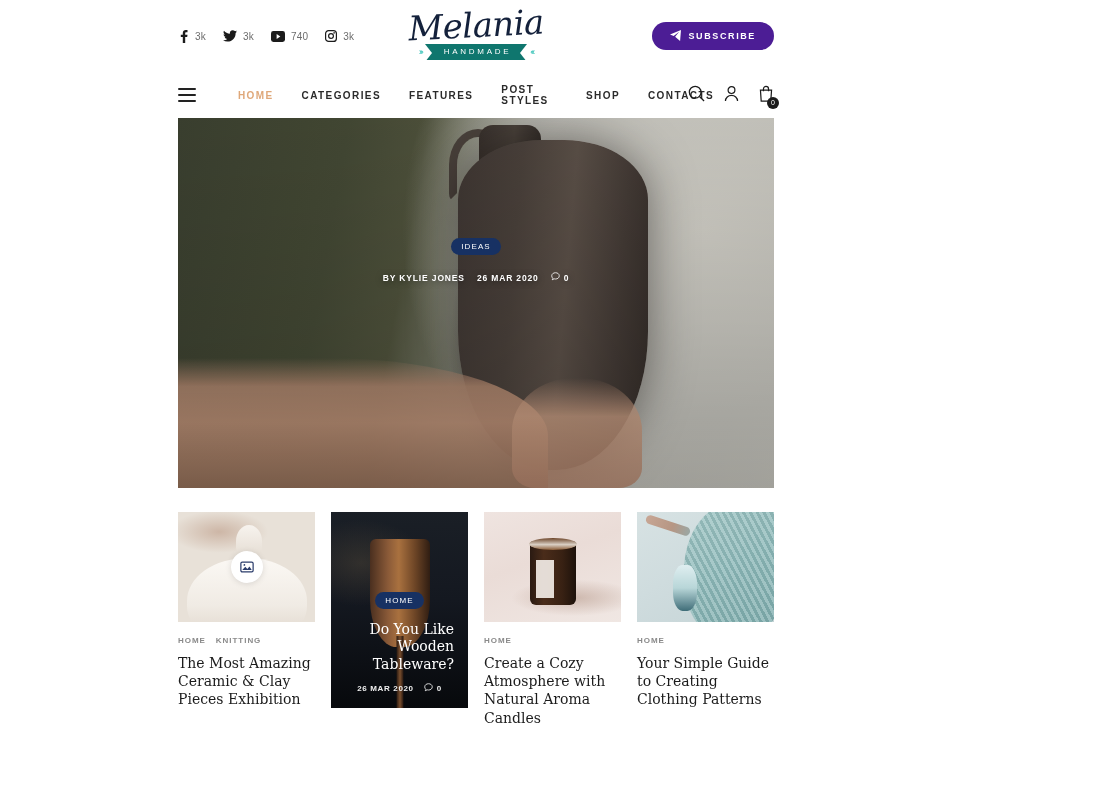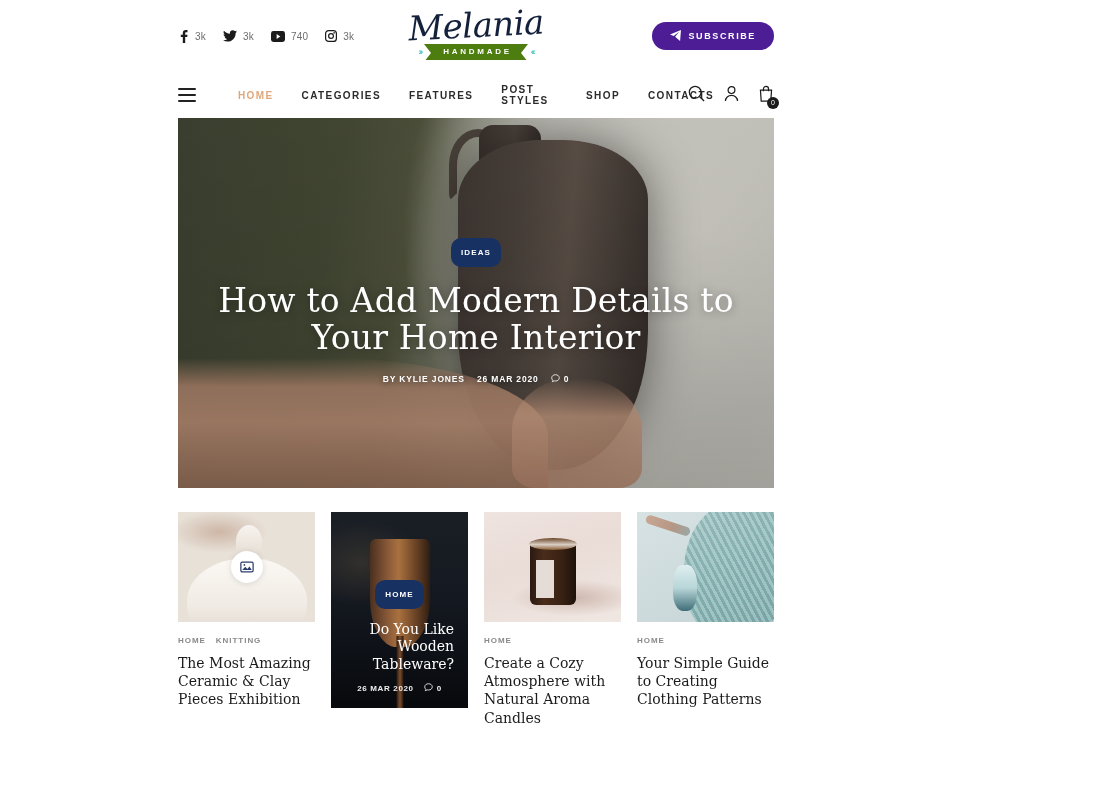--- a/index.html
+++ b/index.html
@@ -31,22 +31,22 @@
     width: 200px; text-align: center; cursor: pointer;
   }
   .logo-script {
     font-family: "DejaVu Serif", serif;
     font-style: italic; font-size: 34px; color: #14213b;
     letter-spacing: -.5px; line-height: 1;
     transform: rotate(-3deg);
   }
   .ribbon-row { display: flex; align-items: center; justify-content: center; margin-top: 2px; }
   .ribbon {
-    position: relative; background: #4d7c0f; color: #fff;
-    font-size: 8px; letter-spacing: .34em; font-weight: 700;
+    position: relative; background: #0f766e; color: #fff;
+    font-size: 8px; letter-spacing: .34em; font-weight: 400;
     padding: 4px 16px 4px 19px; line-height: 1;
   }
   .ribbon::before, .ribbon::after {
     content: ""; position: absolute; top: 0; width: 0; height: 0;
     border-top: 9px solid transparent; border-bottom: 9px solid transparent;
   }
   .ribbon::before { left: 0; border-left: 7px solid #fff; }
   .ribbon::after  { right: 0; border-right: 7px solid #fff; }
   .chev { color: #2bbfb4; font-size: 9px; letter-spacing: -2px; padding: 0 3px; }
 
@@ -134,22 +134,22 @@
   .hero-overlay {
     position: absolute; inset: 0;
     background: linear-gradient(180deg, rgba(0,0,0,.03) 0%, rgba(0,0,0,.1) 55%, rgba(0,0,0,.18) 100%);
   }
   .hero-content {
     position: absolute; left: 0; right: 0; top: 120px;
     display: flex; flex-direction: column; align-items: center;
   }
   .cat-badge {
     background: #173163; color: #fff;
-    font-size: 8px; font-weight: 700; letter-spacing: .14em;
-    padding: 10px 10px; border-radius: 10px; cursor: pointer;
+    font-size: 8px; font-weight: 400; letter-spacing: .14em;
+    padding: 4px 10px; border-radius: 10px; cursor: pointer;
   }
   .hero-title {
     margin-top: 16px;
     font-family: "DejaVu Serif", serif; font-weight: 400;
     font-size: 33px; line-height: 1.12; color: #ffffff;
     text-align: center; letter-spacing: .2px;
     text-shadow: 0 1px 10px rgba(0,0,0,.35);
   }
   .hero-meta {
     margin-top: 17px; display: flex; align-items: center; gap: 12px;
@@ -397,21 +397,20 @@
     <div class="hero-img">
       <div class="hero-handle"></div>
       <div class="hero-neck"></div>
       <div class="hero-vase"></div>
       <div class="hero-arm"></div>
       <div class="hero-hand"></div>
     </div>
     <div class="hero-overlay"></div>
     <div class="hero-content">
       <span class="cat-badge">IDEAS</span>
-      <h1 class="hero-title">How to Add Modern Details to Your Home Interior</h1>
       <div class="hero-meta">
         <span>BY KYLIE JONES</span>
         <span>26 MAR 2020</span>
         <span class="meta-comments">
           <span>
             <svg width="9" height="9" viewBox="0 0 10 10">
                 <path d="M5 .8c2.4 0 4.2 1.5 4.2 3.5S7.4 7.8 5 7.8c-.5 0-1-.1-1.5-.2L1.4 8.6l.7-1.6A3.4 3.4 0 0 1 .8 4.3C.8 2.3 2.6.8 5 .8z" fill="none" stroke="#fff" stroke-width=".9"></path>
               </svg>
           </span>
           <span>0</span>

